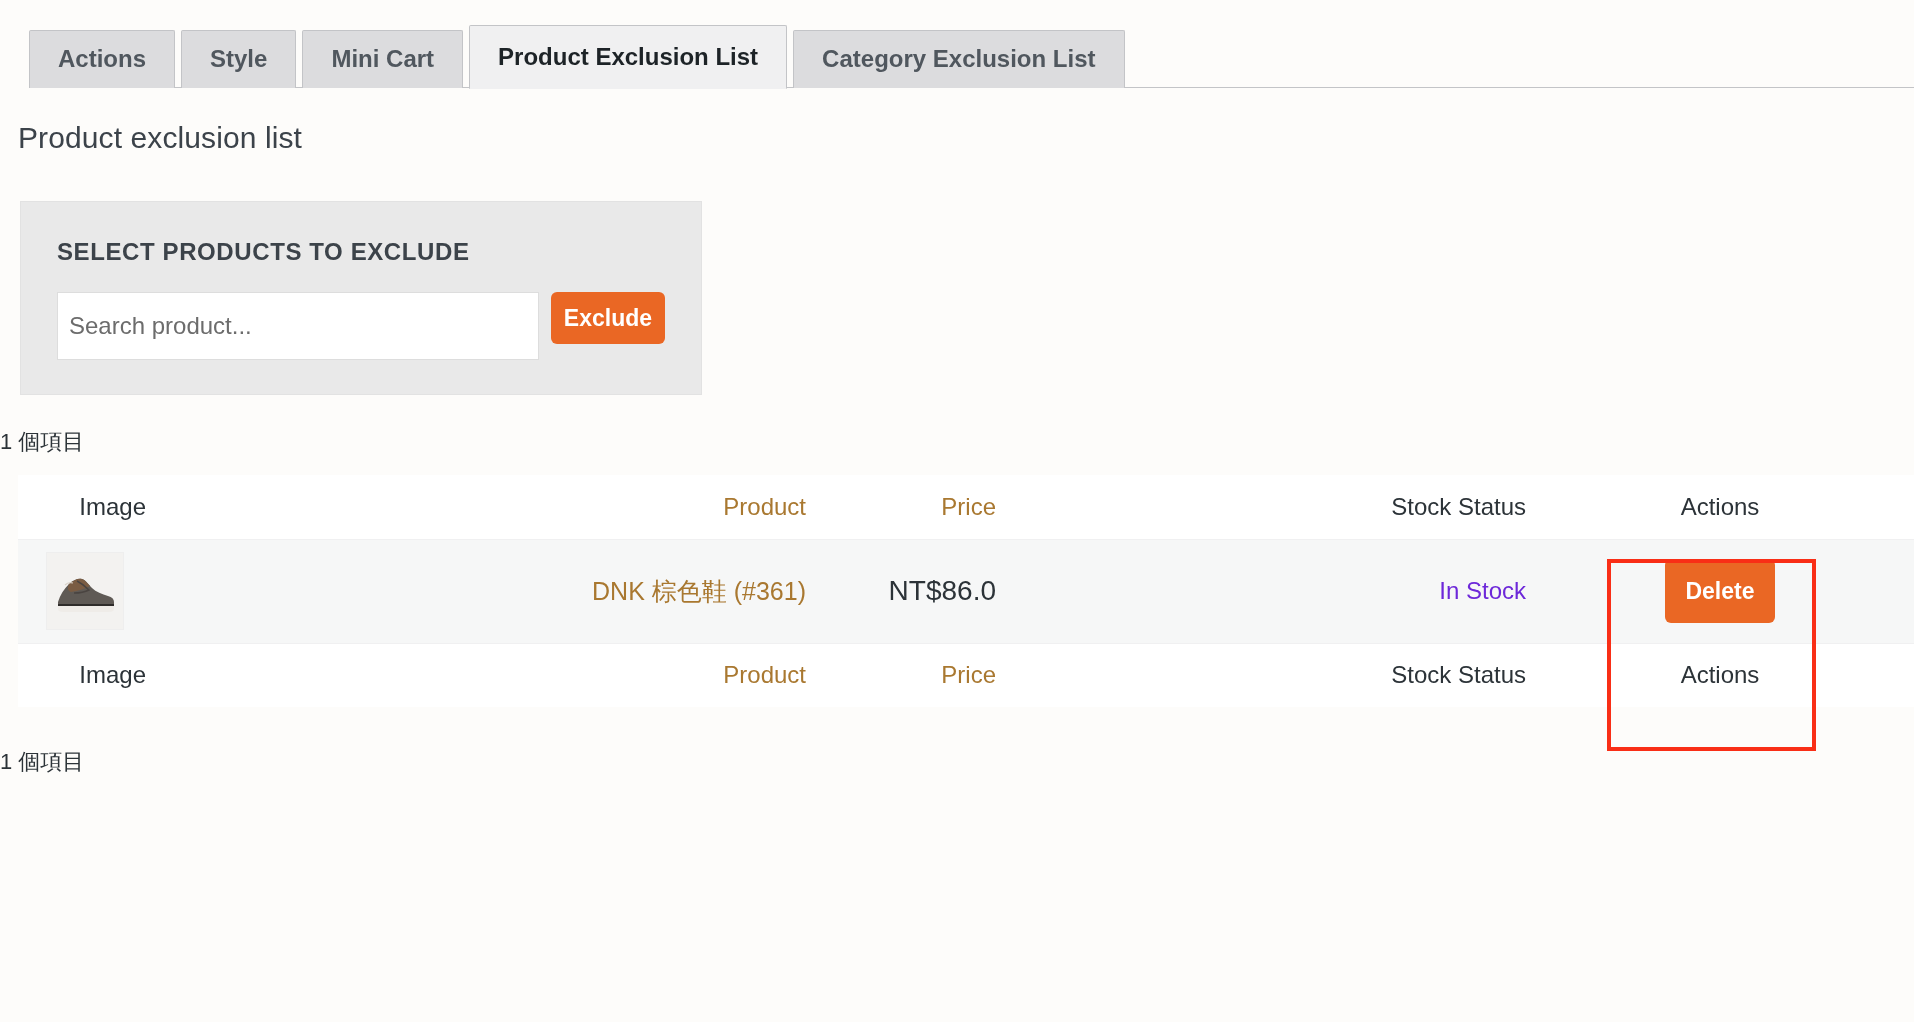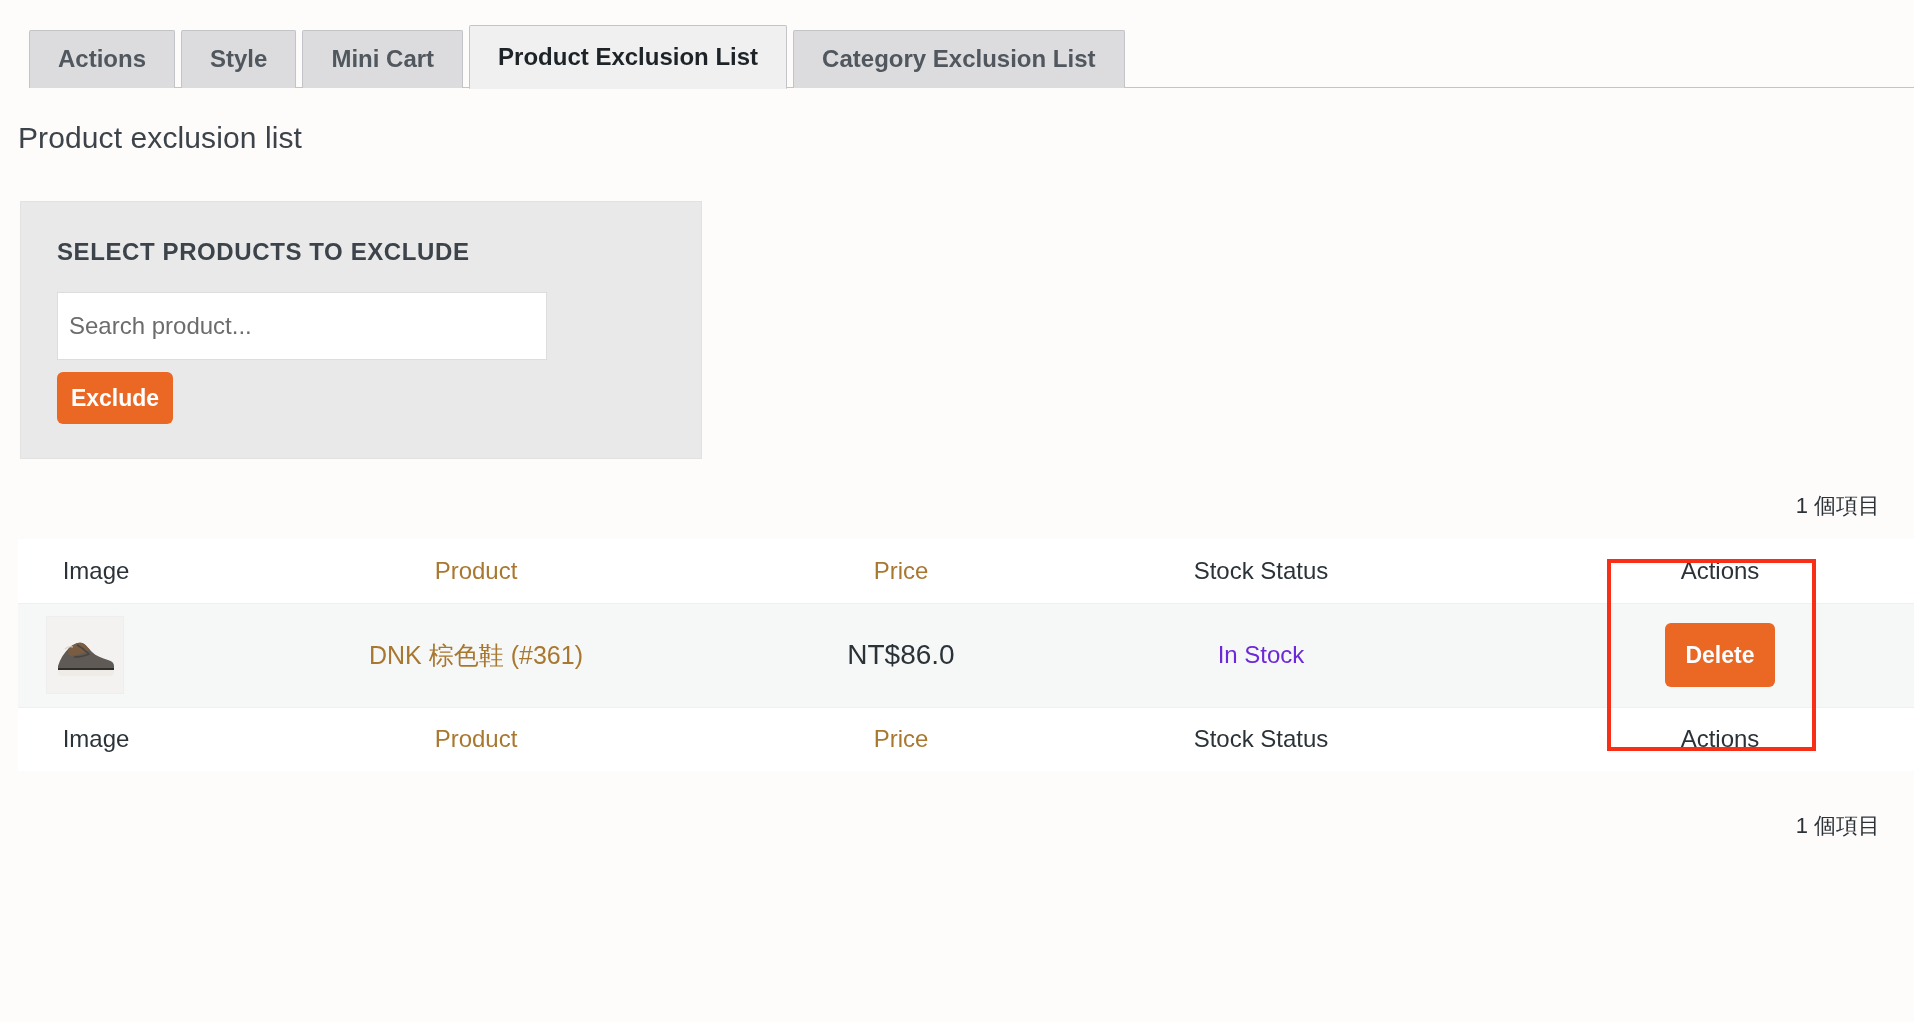--- a/index.html
+++ b/index.html
@@ -80,21 +80,20 @@
     font-weight: bold;
     letter-spacing: 0.6px;
     color: #3c434a;
     text-transform: uppercase;
     margin: 0 0 26px 0;
   }
   .panel-row {
     display: flex;
     align-items: flex-start;
     gap: 12px;
-    flex-direction: column;
   }
   .search-input {
     width: 490px;
     height: 68px;
     background: #ffffff;
     border: 1px solid #dddddd;
     font-family: "Liberation Sans", sans-serif;
     font-size: 24px;
     color: #3c434a;
     padding: 0 11px;
@@ -113,39 +112,39 @@
     padding: 4px;
   }
   .btn-exclude {
     width: 116px;
     height: 52px;
     font-size: 23px;
   }
 
   
   .count-line {
-    text-align: right;
+    text-align: left;
     padding-right: 34px;
     font-size: 22px;
     color: #2c3338;
   }
   .count-top { margin-top: 32px; }
   .count-bottom { margin-top: 40px; }
 
   
   .prod-table {
     margin-top: 18px;
     width: 1896px;
     margin-left: 18px;
     border-collapse: collapse;
     table-layout: fixed;
     background: #ffffff;
   }
   .prod-table th, .prod-table td {
-    text-align: center;
+    text-align: right;
     vertical-align: middle;
     padding: 0;
     font-weight: 400;
   }
   .prod-table thead th, .prod-table tfoot th {
     height: 64px;
     font-size: 24px;
     color: #2c3338;
     border-bottom: 1px solid #f0f0f1;
   }

